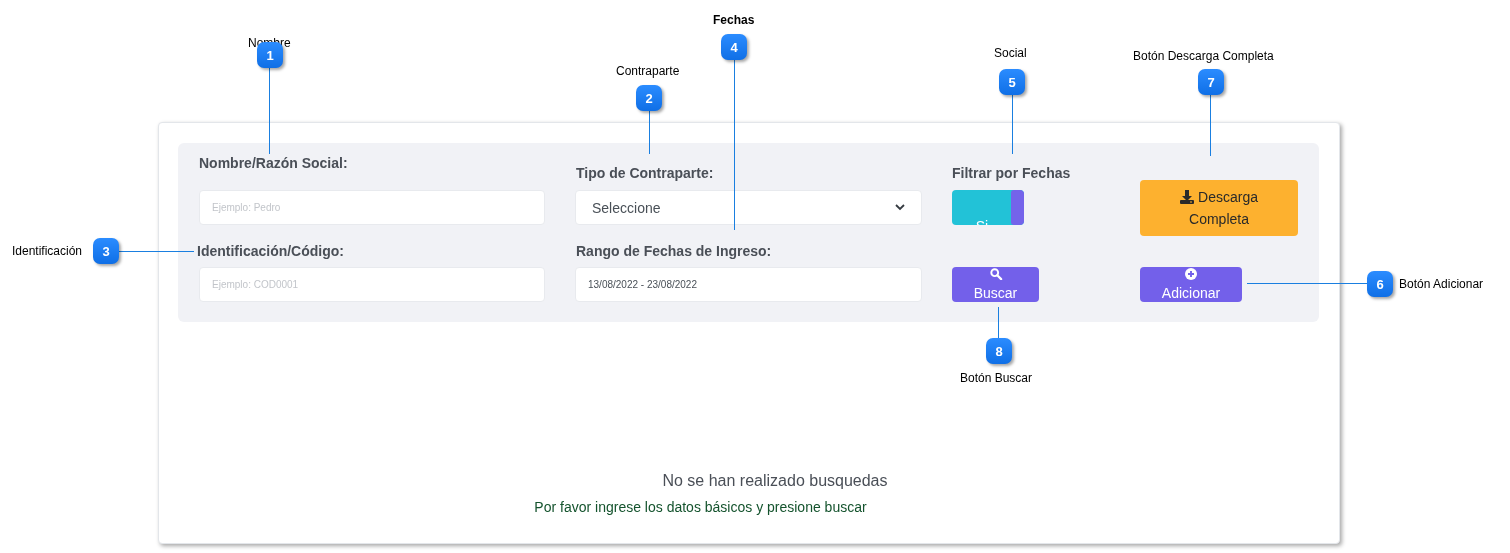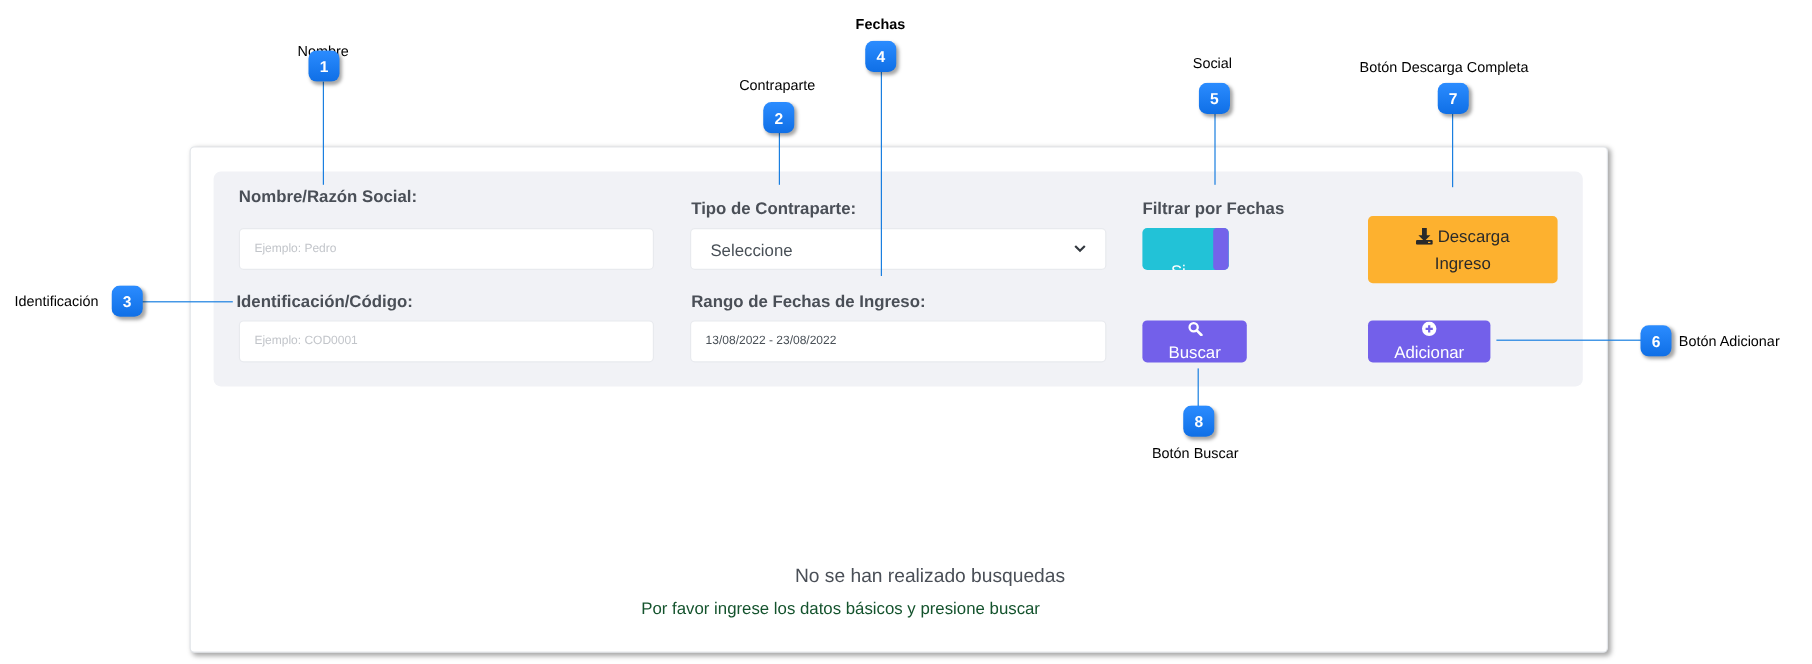--- a/index.html
+++ b/index.html
@@ -90,21 +90,21 @@
 
 <button class="btn btn-orange" style="left:1140px; top:163px; width:158px; height:56px;margin-top:17px;">
   <span style="display:flex; align-items:center; gap:4px;">
     <svg width="14" height="14" viewBox="0 0 14 14">
         <path d="M5 0 H9 V6 H12 L7 11 L2 6 H5 Z" fill="#2a2a2a"></path>
         <rect x="0" y="10" width="14" height="4" rx="1" fill="#2a2a2a"></rect>
         <rect x="10" y="11.5" width="2" height="1" fill="#fdb12f"></rect>
       </svg>
     <span>Descarga</span>
   </span>
-  <span>Ingreso</span>
+  <span>Completa</span>
 </button>
 
 <div class="label" style="left:197px; top:243px;">Identificación/Código:</div>
 <input class="input" style="left: 199px; top: 267px; width: 346px;" placeholder="Ejemplo: COD0001">
 
 <div class="label" style="left:576px; top:243px;text-align:right;">Rango de Fechas de Ingreso:</div>
 <input class="input" style="left: 575px; top: 267px; width: 347px;" value="13/08/2022 - 23/08/2022">
 
 <button class="btn btn-purple" style="left:952px; top:267px; width:87px; height:35px;">
   <svg width="14" height="14" viewBox="0 0 14 14">

